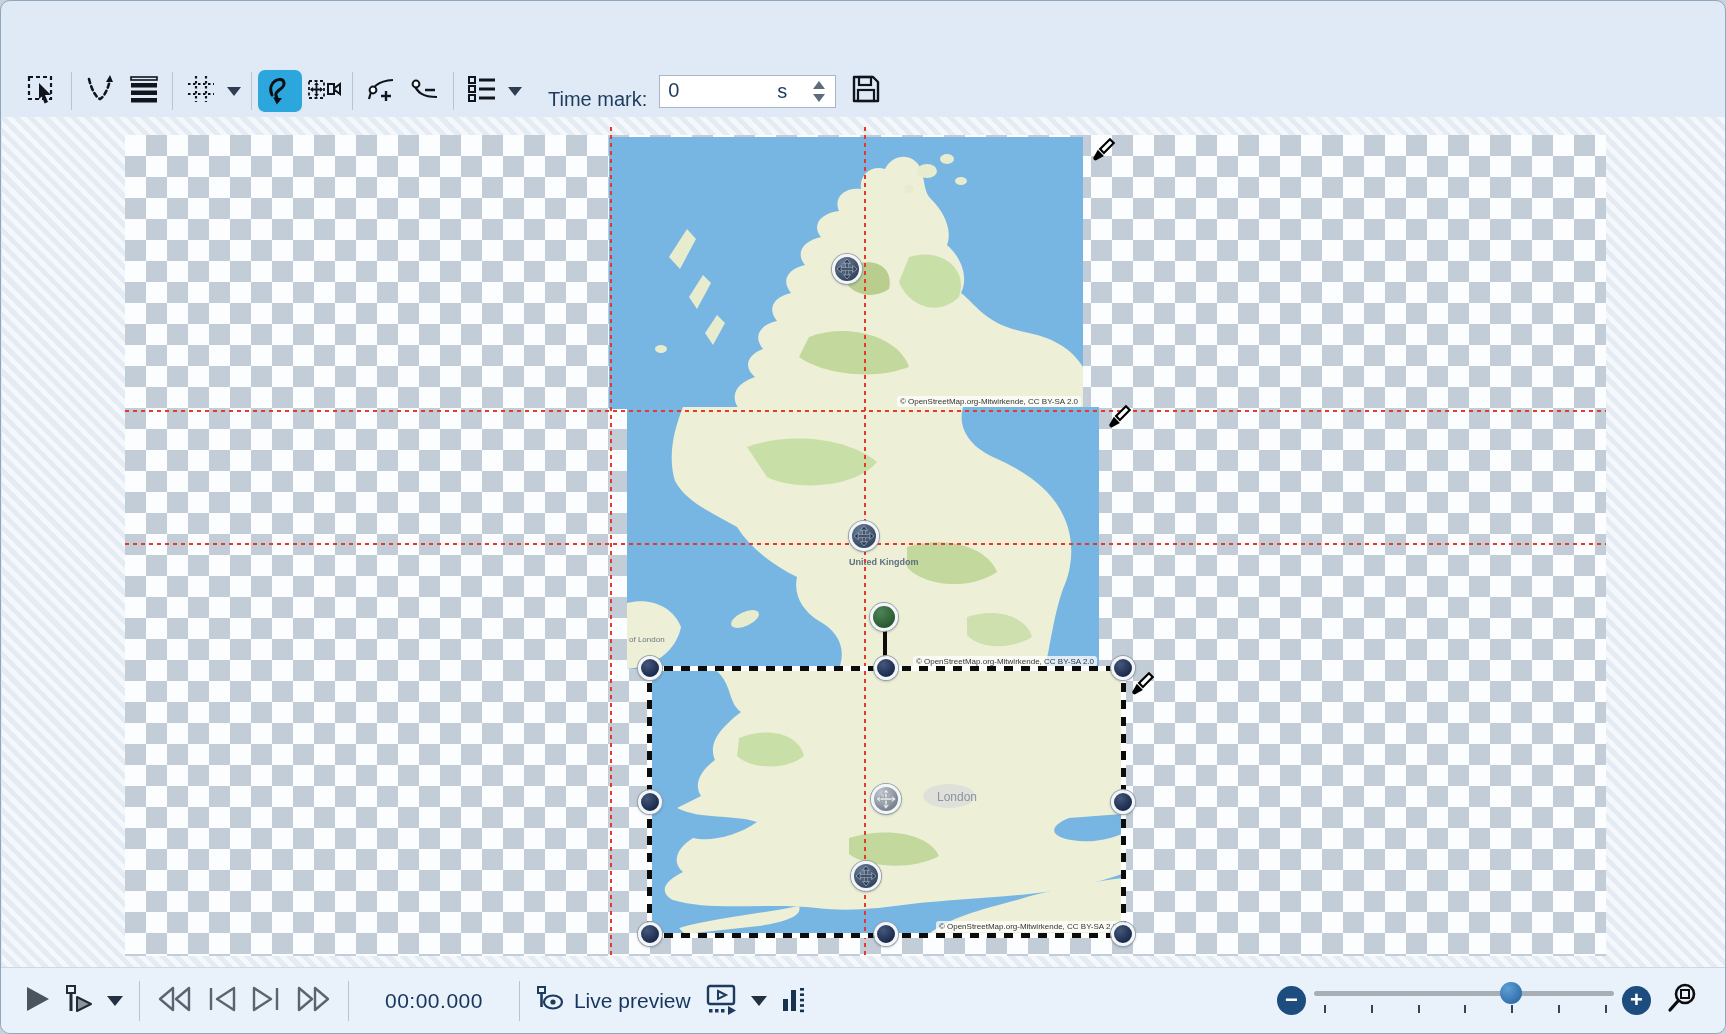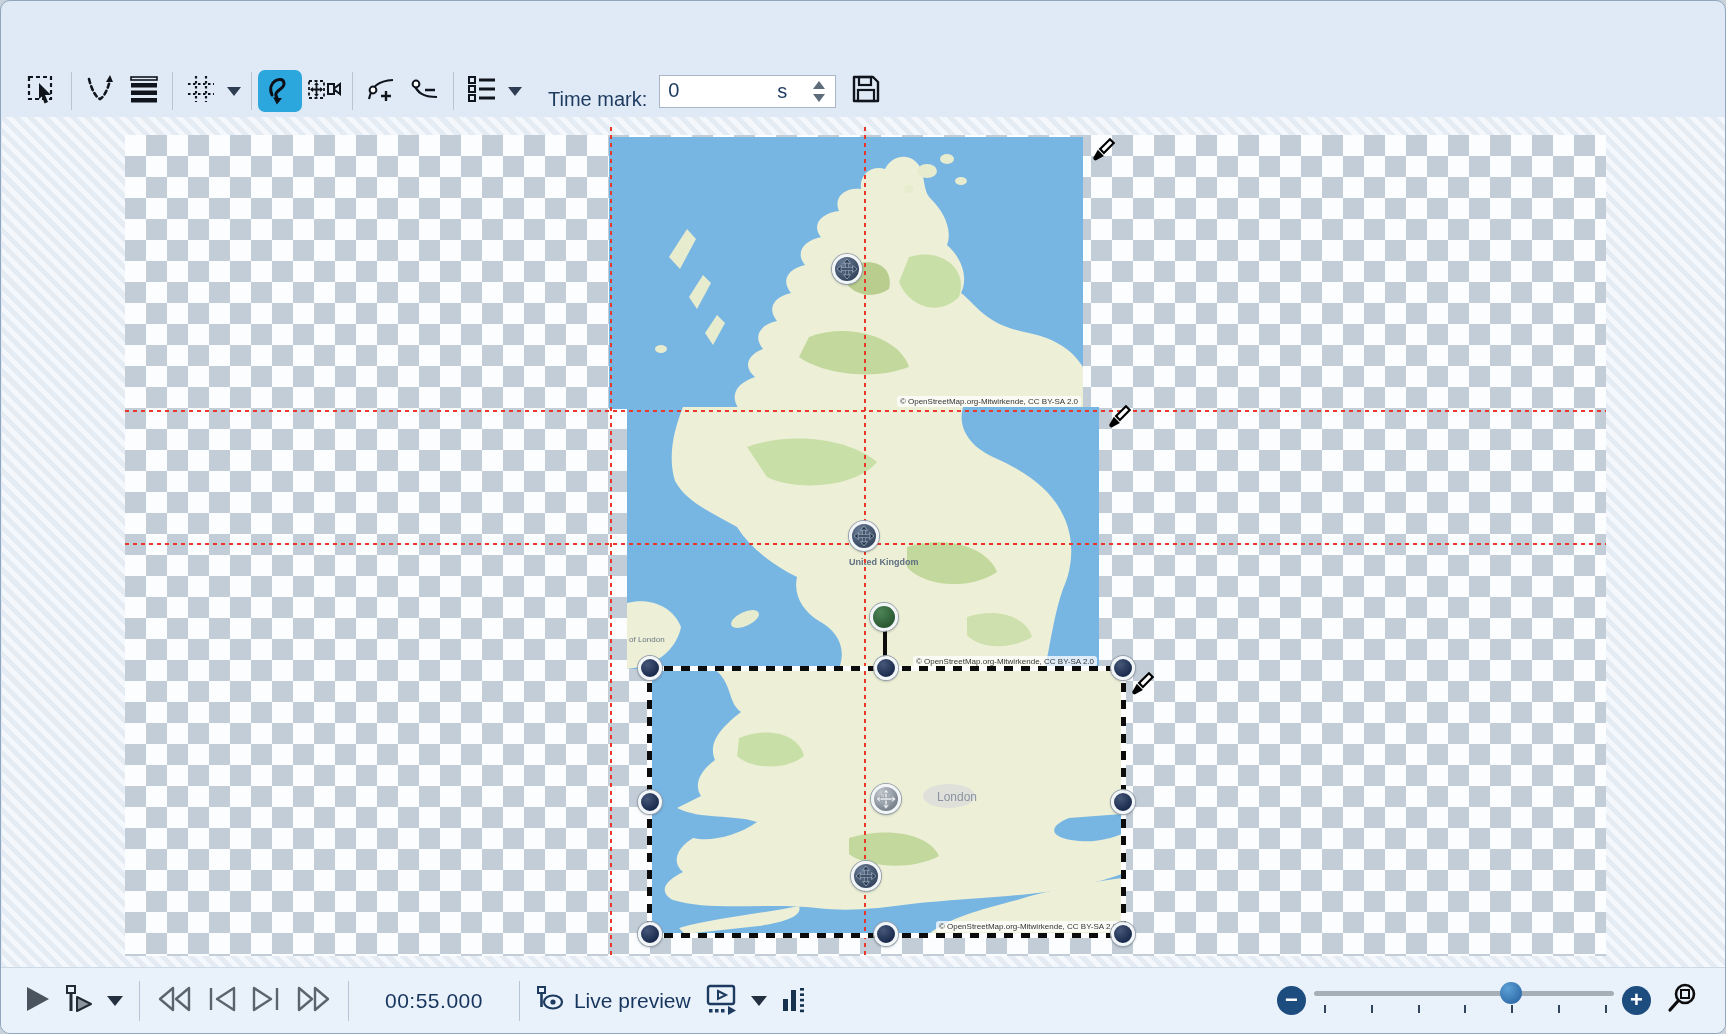--- a/index.html
+++ b/index.html
@@ -401,21 +401,21 @@
       <span>
         <svg width="38" height="28">
             <g fill="none" stroke="#5a646e" stroke-width="2.4" stroke-linejoin="round">
               <path d="M5 3 L18 14 L5 25 Z"></path>
               <path d="M21 3 L34 14 L21 25 Z"></path>
             </g>
           </svg>
       </span>
     </div>
     <div class="bb-sep"></div>
-    <span class="bb-text time-display">00:55.000</span>
+    <span class="bb-text time-display">00:00.000</span>
     <div class="bb-sep"></div>
     <div class="bb-btn">
       <span style="margin-right:10px">
         <svg width="28" height="28">
             <rect x="2" y="2" width="7" height="6" fill="none" stroke="#1d3a5f" stroke-width="2"></rect>
             <path d="M5.5 8 V22" stroke="#1d3a5f" stroke-width="2.6"></path>
             <ellipse cx="17" cy="17" rx="9" ry="6.5" fill="none" stroke="#1d3a5f" stroke-width="2.2"></ellipse>
             <circle cx="17" cy="17" r="2.6" fill="#1d3a5f"></circle>
           </svg>
       </span>

